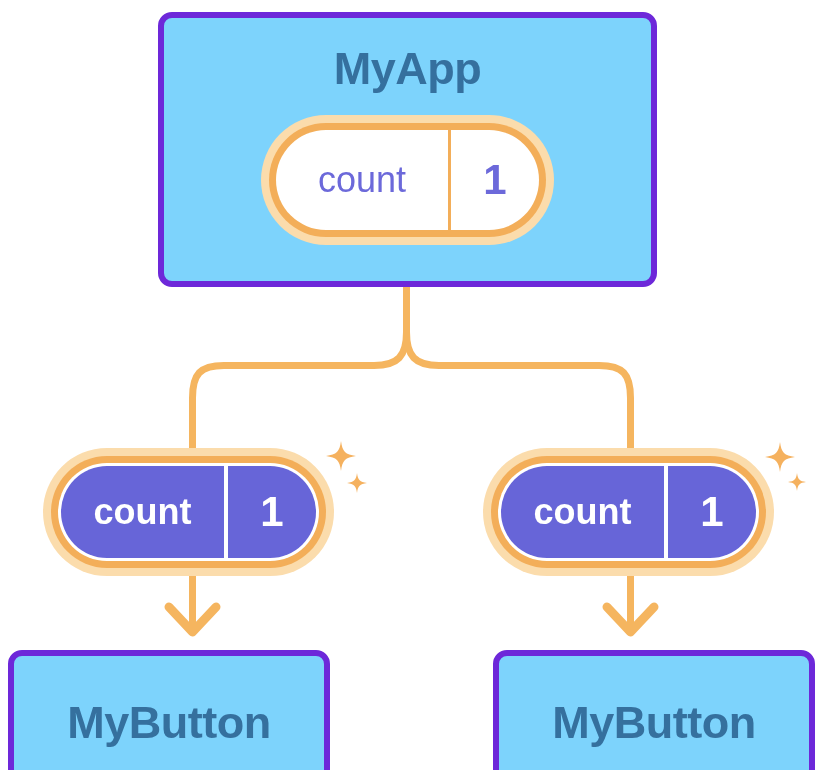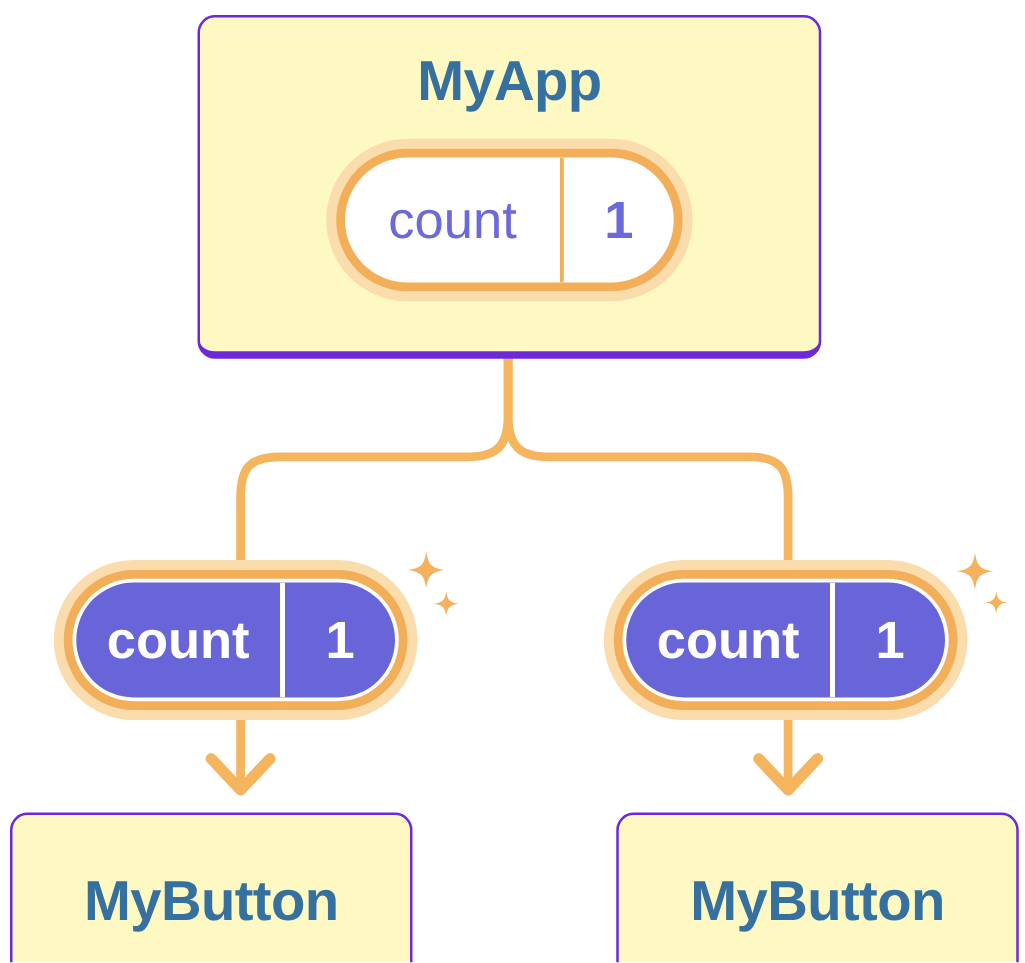--- a/index.html
+++ b/index.html
@@ -17,22 +17,22 @@
   }
   svg.overlay {
     position: absolute;
     left: 0; top: 0;
     width: 820px; height: 770px;
     z-index: 0;
   }
   .card {
     position: absolute;
     box-sizing: border-box;
-    background: #fef9c3;
-    border: 2px solid #6d28d9;
+    background: #7dd3fc;
+    border: 6px solid #6d28d9;
     border-radius: 14px;
     z-index: 1;
   }
   .card-root {
     left: 158px; top: 12px;
     width: 499px; height: 275px;
     border-bottom-width: 6px;
     display: flex;
     flex-direction: column;
     align-items: center;
@@ -90,21 +90,21 @@
   }
   .pill-body-purple {
     background: #6765D8;
     width: 255px; height: 92px;
   }
   .pill-cell-label {
     flex: 1;
     display: flex;
     align-items: center;
     justify-content: center;
-    font-size: 42px;
+    font-size: 36px;
   }
   .pill-cell-value {
     width: 88px;
     display: flex;
     align-items: center;
     justify-content: center;
     font-size: 42px;
     font-weight: 700;
   }
   .pill-body-light .pill-cell-label { color: #6C69DA; font-weight: 500; }

